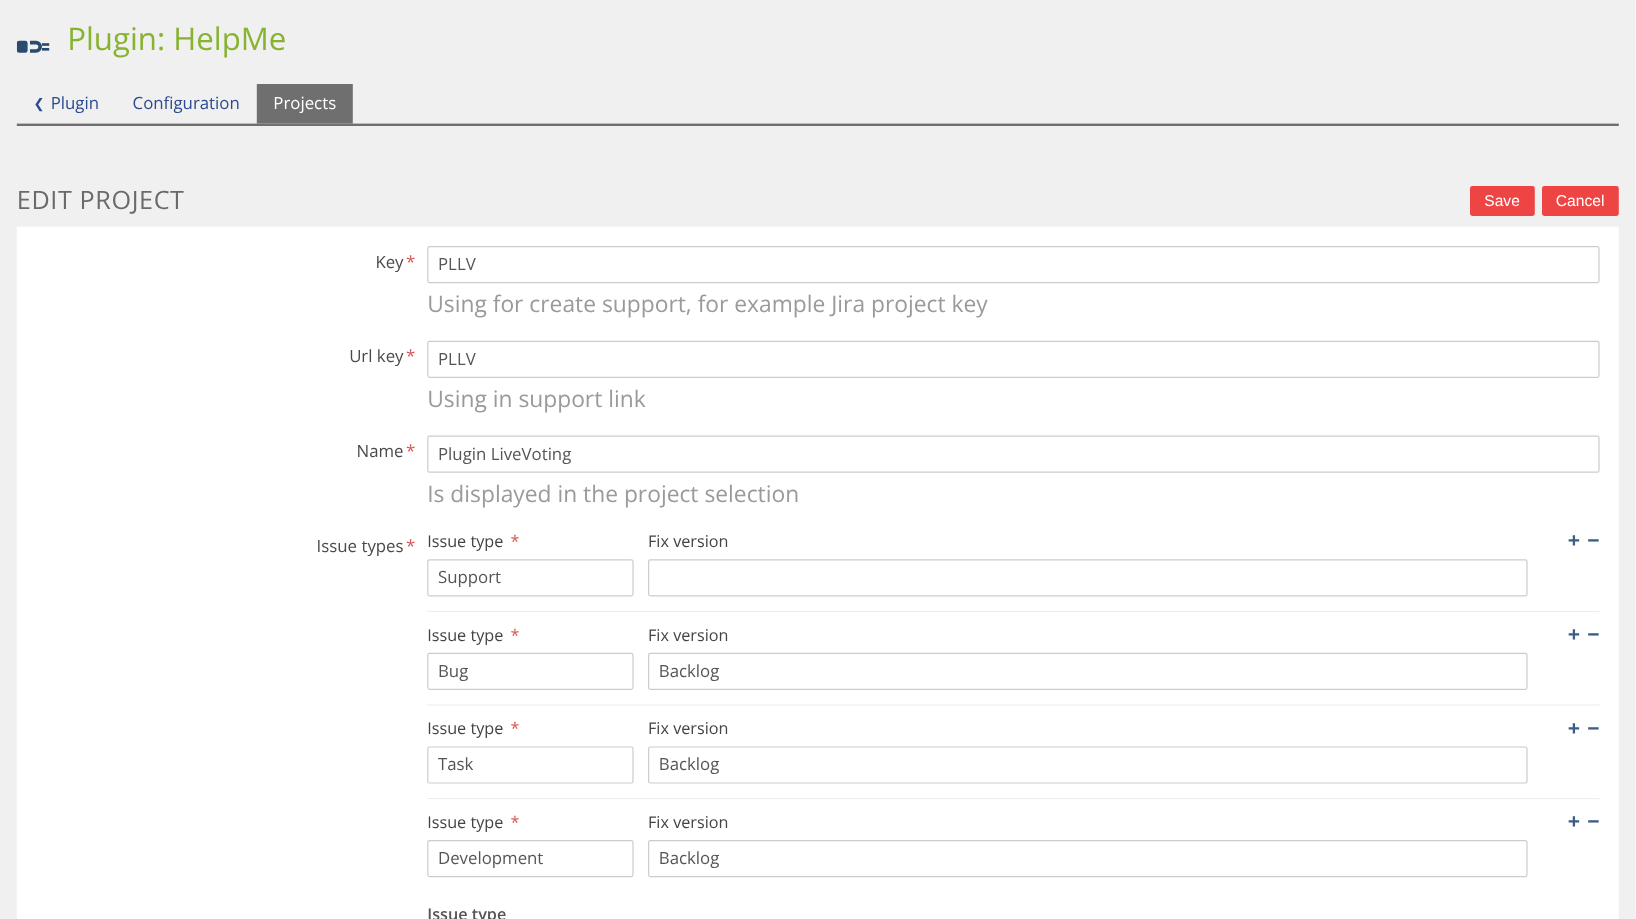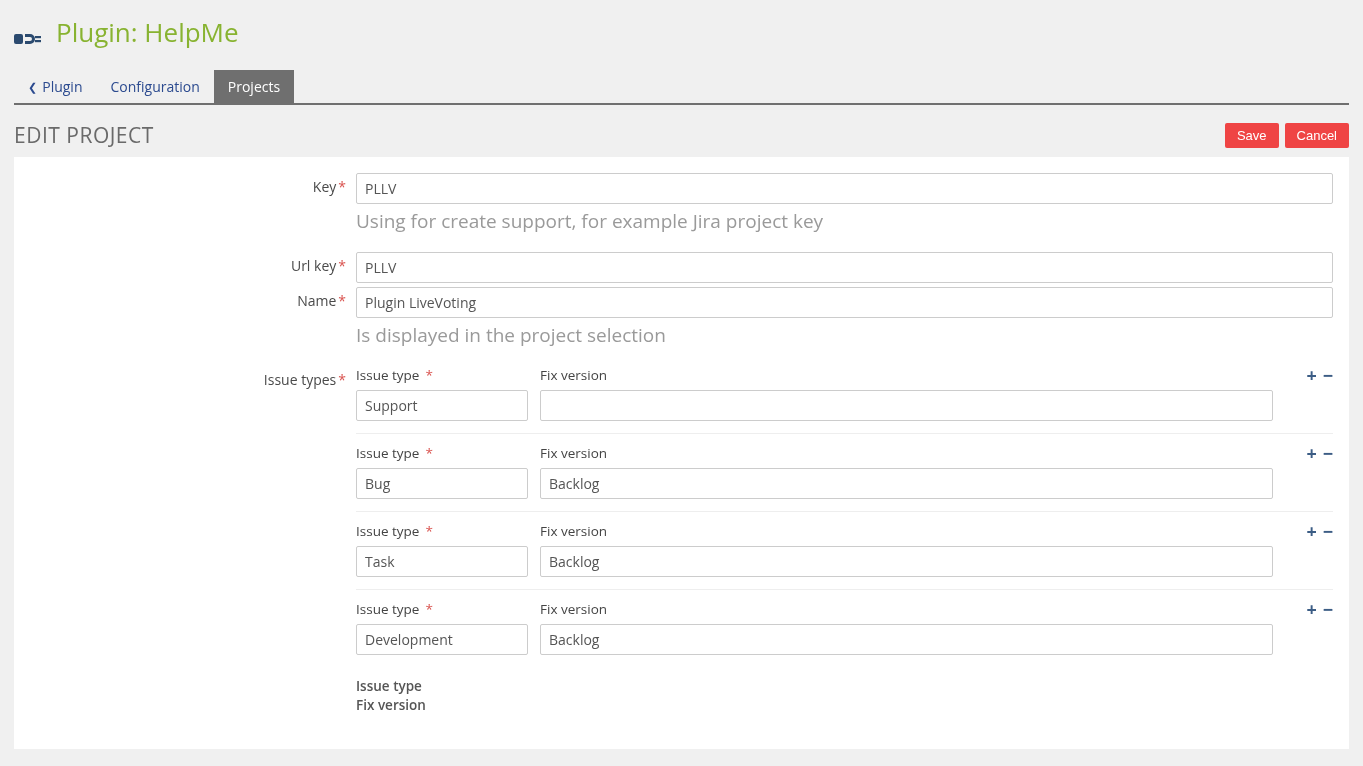--- a/index.html
+++ b/index.html
@@ -47,21 +47,21 @@
     align-items: flex-end;
   }
   .tab .chev {
     font-size: 11px;
     color: #2b4a8f;
   }
   .section-bar {
     display: flex;
     justify-content: space-between;
     align-items: center;
-    margin-top: 16px;
+    margin-top: 48px;
     margin-bottom: 8px;
   }
   .section-title {
     color: #6a6a6a;
     font-size: 21px;
     font-weight: 400;
     letter-spacing: .5px;
   }
   .btn-row { display: flex; gap: 6px; }
   .btn {
@@ -199,20 +199,21 @@
       <div class="helptext">Using for create support, for example Jira project key</div>
     </div>
   </div>
 
   <div class="form-row">
     <div class="form-label">
       <span>Url key</span><span class="req">*</span>
     </div>
     <div class="form-field">
       <input class="text-input" type="text" value="PLLV" style="">
+      <div class="helptext">Using in support link</div>
     </div>
   </div>
 
   <div class="form-row">
     <div class="form-label">
       <span>Name</span><span class="req">*</span>
     </div>
     <div class="form-field">
       <input class="text-input" type="text" value="Plugin LiveVoting" style="">
       <div class="helptext">Is displayed in the project selection</div>

